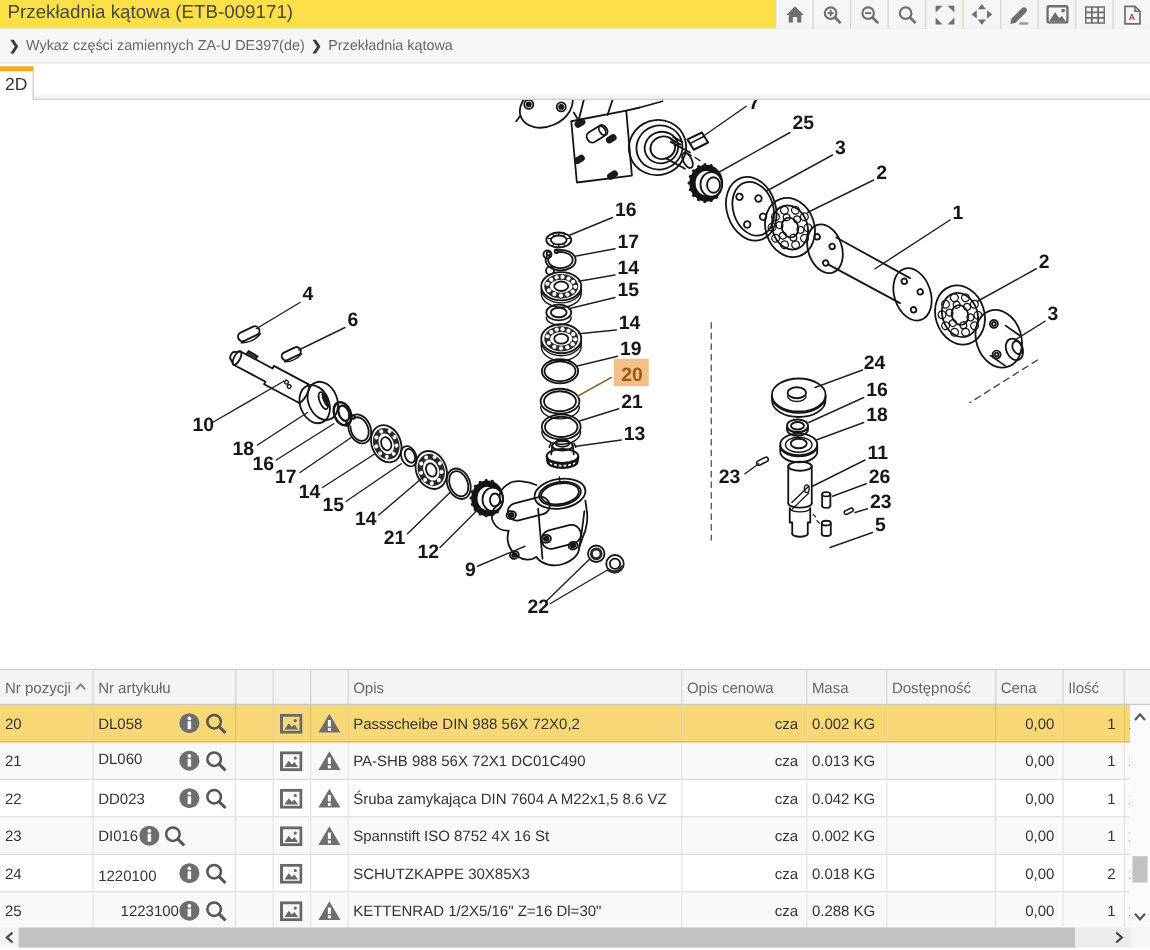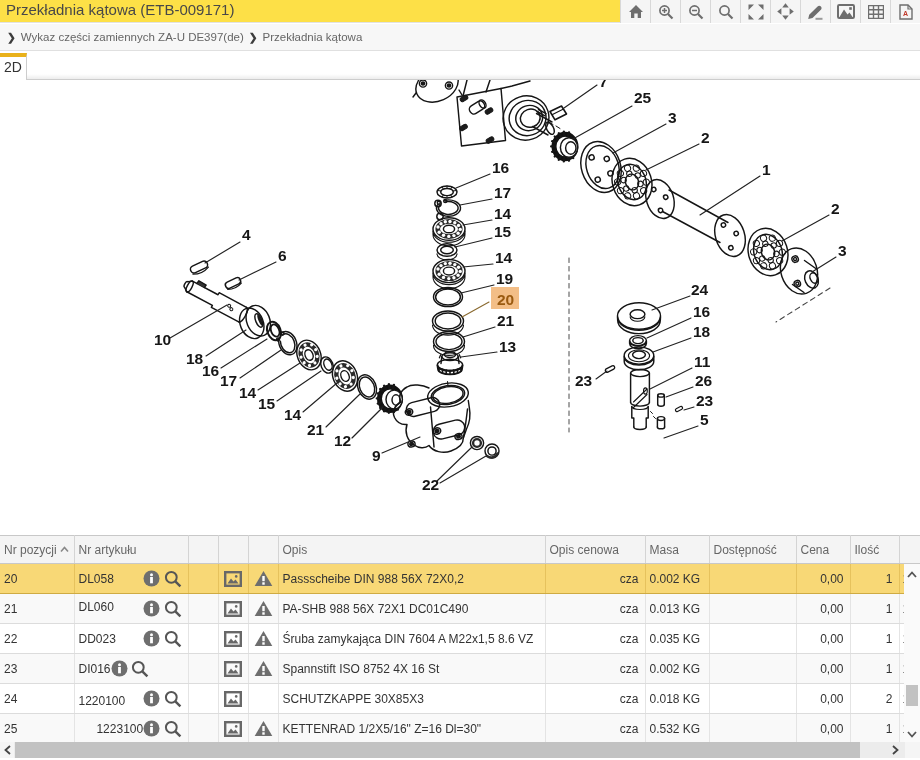--- a/index.html
+++ b/index.html
@@ -728,21 +728,21 @@
               <path d="M3.5 12.5 L7 7.5 L9.5 10.5 L11.5 8.5 L14.5 12.5 Z" fill="#686868"></path>
               <circle cx="12.2" cy="5.4" r="1.3" fill="#686868"></circle>
             </svg></td>
 <td class="icell"><svg class="ico2" width="19" height="17" viewBox="0 0 19 17">
               <path d="M9.5 1 L18.3 16 L0.7 16 Z" fill="#6e6e6e"></path>
               <rect x="8.3" y="6" width="2.4" height="5.2" fill="#fff"></rect>
               <rect x="8.3" y="12.3" width="2.4" height="2.4" fill="#fff"></rect>
             </svg></td>
 <td>Śruba zamykająca DIN 7604 A M22x1,5 8.6 VZ</td>
 <td class="r">cza</td>
-<td>0.035 KG</td>
+<td>0.042 KG</td>
 <td></td>
 <td class="r">0,00</td>
 <td class="r">1</td>
 <td style="padding:0">
             <div style="width:5px;overflow:hidden;margin-left:3px;color:#444">1</div>
           </td>
 </tr>
 <tr class="odd">
 <td>23</td>
 <td>
@@ -832,21 +832,21 @@
               <path d="M3.5 12.5 L7 7.5 L9.5 10.5 L11.5 8.5 L14.5 12.5 Z" fill="#686868"></path>
               <circle cx="12.2" cy="5.4" r="1.3" fill="#686868"></circle>
             </svg></td>
 <td class="icell"><svg class="ico2" width="19" height="17" viewBox="0 0 19 17">
               <path d="M9.5 1 L18.3 16 L0.7 16 Z" fill="#6e6e6e"></path>
               <rect x="8.3" y="6" width="2.4" height="5.2" fill="#fff"></rect>
               <rect x="8.3" y="12.3" width="2.4" height="2.4" fill="#fff"></rect>
             </svg></td>
 <td>KETTENRAD 1/2X5/16" Z=16 Dl=30"</td>
 <td class="r">cza</td>
-<td>0.532 KG</td>
+<td>0.288 KG</td>
 <td></td>
 <td class="r">0,00</td>
 <td class="r">1</td>
 <td style="padding:0">
             <div style="width:5px;overflow:hidden;margin-left:3px;color:#444">1</div>
           </td>
 </tr>
 </tbody>
 </table>
 </div>

